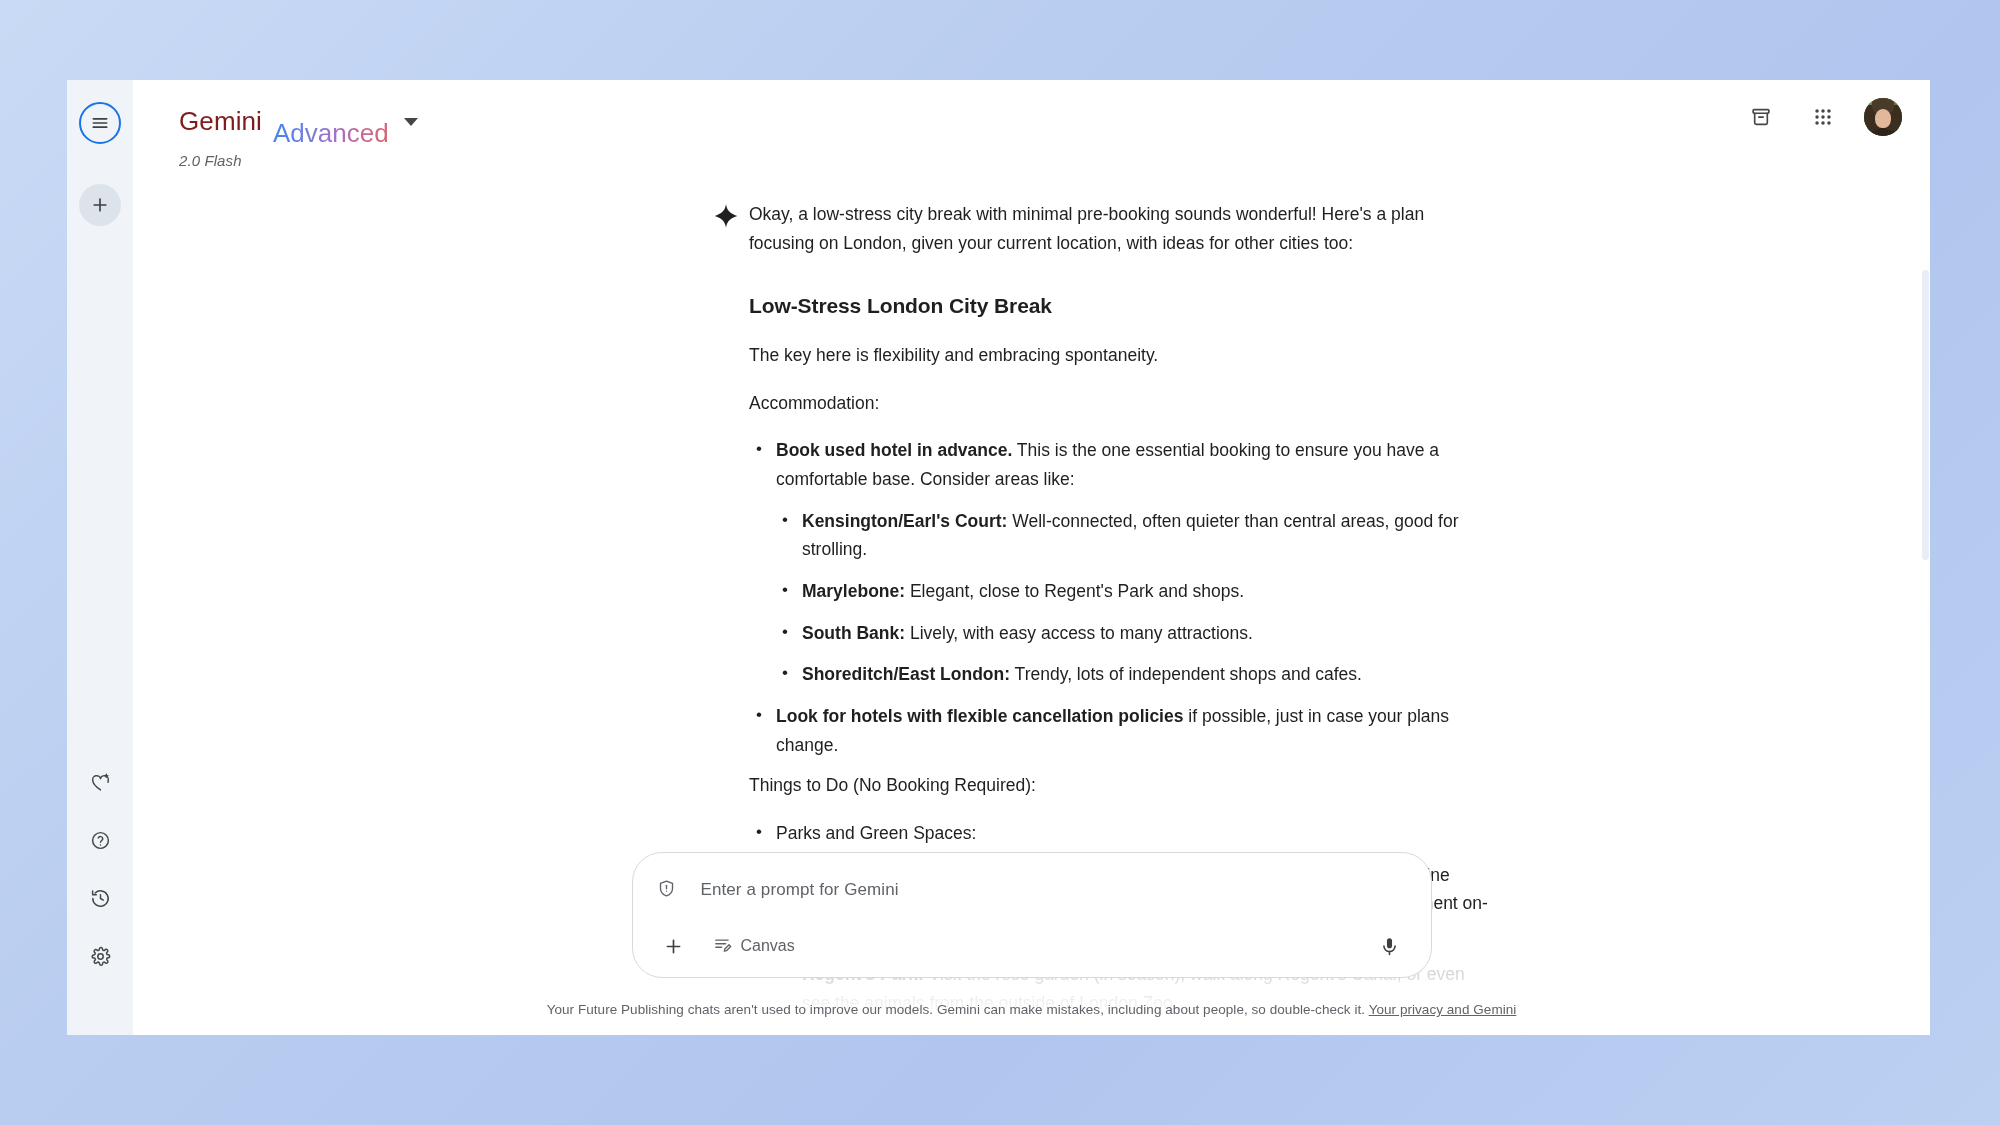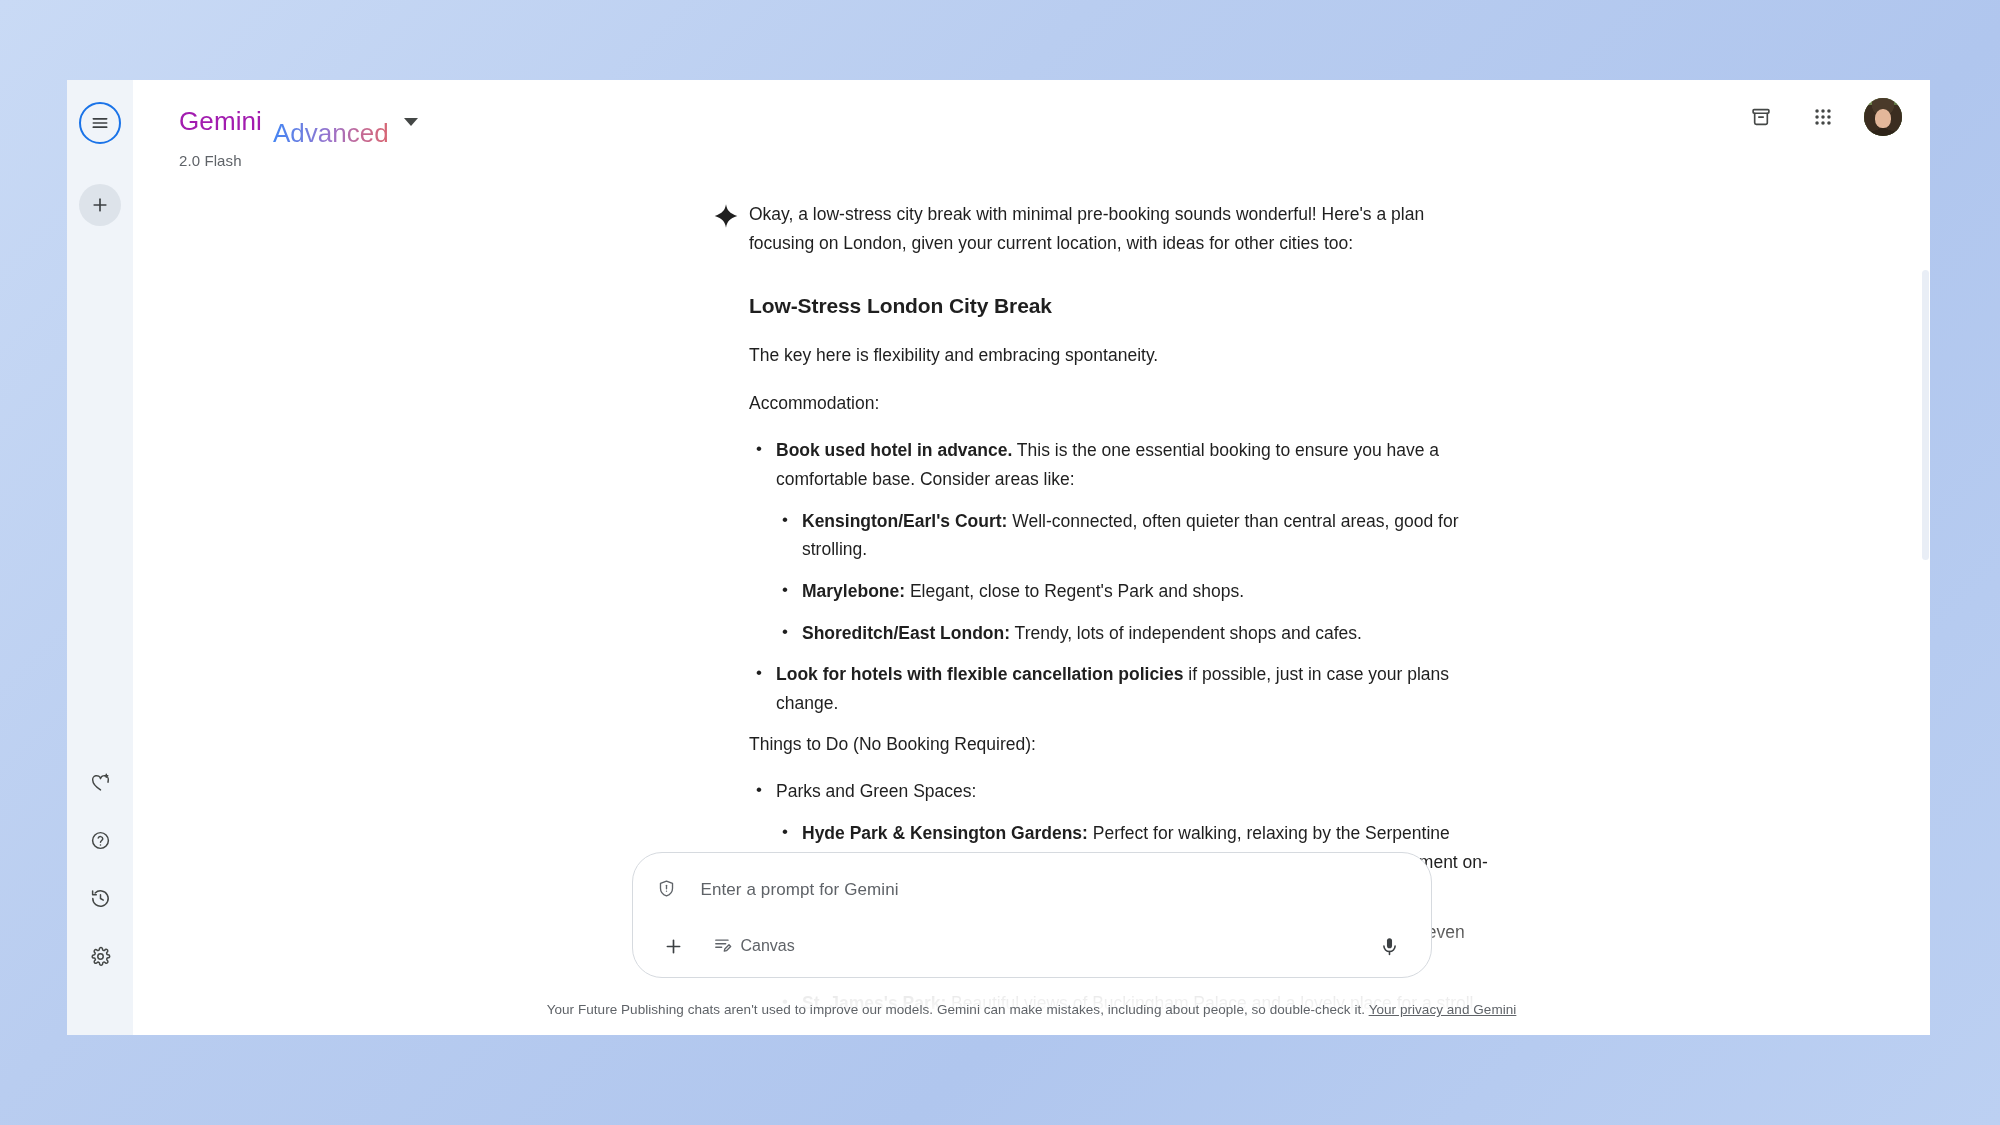--- a/index.html
+++ b/index.html
@@ -99,21 +99,21 @@
   }
 
   .brand-row {
     display: flex;
     align-items: center;
     gap: 11px;
   }
 
   .brand-name {
     font-size: 26px;
-    color: #a21caf;
+    color: #7f1d1d;
     letter-spacing: .1px;
   }
 
   .brand-tier {
     font-size: 26px;
     background: linear-gradient(95deg, #4285f4 0%, #6f7fe0 28%, #9b72cb 50%, #c06a9b 72%, #d96570 100%);
     -webkit-background-clip: text;
     background-clip: text;
     -webkit-text-fill-color: transparent;
     color: #9b72cb;
@@ -127,20 +127,21 @@
     border-top: 8px solid #444746;
     margin-left: 4px;
     cursor: pointer;
   }
 
   .brand-sub {
     font-size: 15px;
     color: #5f6368;
     margin-top: 3px;
     letter-spacing: .1px;
+    font-style: italic;
   }
 
   .topbar-actions {
     display: flex;
     align-items: center;
     gap: 20px;
     padding-top: 2px;
   }
 
   .icon-btn {
@@ -516,20 +517,23 @@
                 <span class="b">Book used hotel in advance.</span><span> This is the one essential booking to ensure you have a comfortable base. Consider areas like:</span>
 
                 <ul class="lvl2">
                   <li>
                     <span class="b">Kensington/Earl's Court:</span><span> Well-connected, often quieter than central areas, good for strolling.</span>
                   </li>
                   <li>
                     <span class="b">Marylebone:</span><span> Elegant, close to Regent's Park and shops.</span>
                   </li>
                   <li>
+                    <span class="b">South Bank:</span><span> Lively, with easy access to many attractions.</span>
+                  </li>
+                  <li>
                     <span class="b">Shoreditch/East London:</span><span> Trendy, lots of independent shops and cafes.</span>
                   </li>
                 </ul>
               </li>
 
               <li>
                 <span class="b">Look for hotels with flexible cancellation policies</span><span> if possible, just in case your plans change.</span>
               </li>
             </ul>
 

